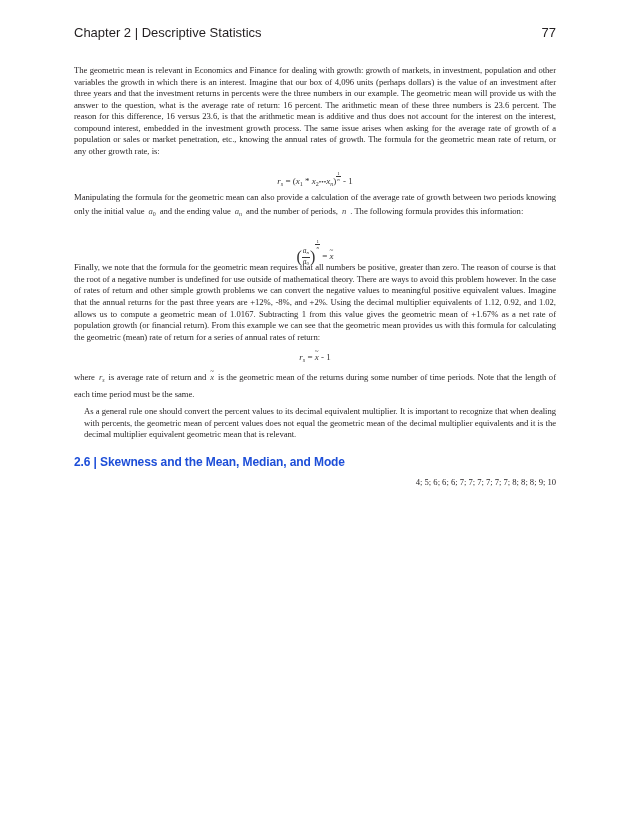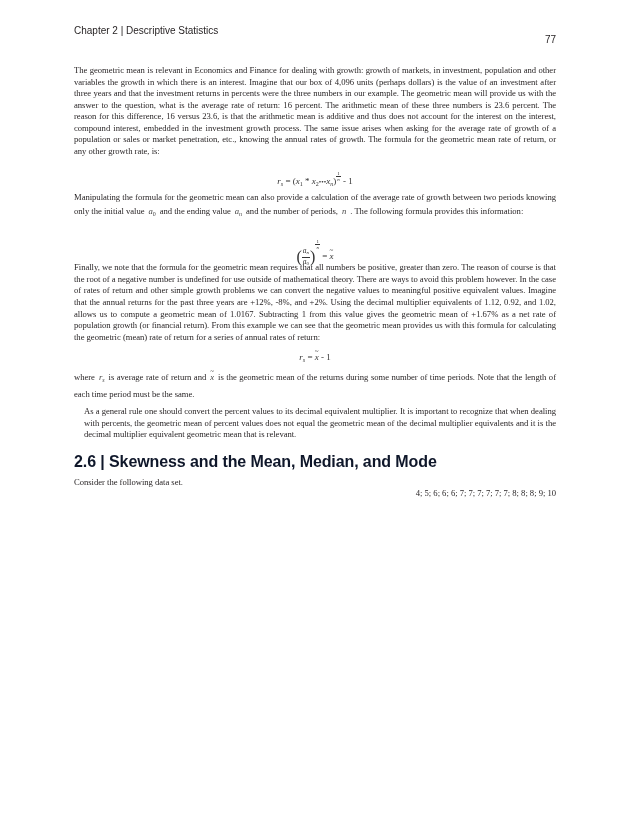--- a/index.html
+++ b/index.html
@@ -15,33 +15,33 @@
       font-family: "Liberation Serif", "DejaVu Serif", serif;
       color: #231f20;
     }
     .page-header {
       position: absolute;
       top: 25px;
       left: 74px;
       width: 482px;
       height: 12px;
       font-family: "Liberation Sans", "DejaVu Sans", sans-serif;
-      font-size: 10px;
+      font-size: 13px;
       color: #231f20;
       text-decoration: underline;
     }
     .page-header .chapter {
       position: absolute;
       left: 0;
       top: 0;
     }
     .page-header .page-number {
       position: absolute;
       right: 0;
-      top: 9px;
+      top: 0;
       text-align: center;
     }
     .content {
       position: absolute;
       top: 58px;
       left: 74px;
       width: 482px;
     }
     p {
       margin: 0;
@@ -93,23 +93,23 @@
       position: absolute;
       top: -6px;
       left: 0;
       font-size: 7px;
       font-style: normal;
     }
     h2.section-title {
       margin: 10px 0 4px 0;
       font-family: "Liberation Sans", "DejaVu Sans", sans-serif;
       font-weight: bold;
-      font-size: 16px;
+      font-size: 12px;
       line-height: 22px;
-      color: #0f172a;
+      color: #1d4ed8;
       letter-spacing: -0.1px;
     }
     .paren {
       font-size: 16px;
       font-style: normal;
       vertical-align: middle;
     }
   </style>
 </head>
 <body>
@@ -143,17 +143,16 @@
   </div>
 
   <p style="margin-top:6px; line-height:13.5px;">
     <span>where</span><span class="mi"><span>r</span><sub>s</sub></span><span>is average rate of return and</span><span class="mi"><span class="tilde-x">x</span></span><span>is the geometric mean of the returns during some number of time periods. Note that the length of each time period must be the same.</span>
   </p>
 
   <p style="margin-top:5px;">As a general rule one should convert the percent values to its decimal equivalent multiplier. It is important to recognize that when dealing with percents, the geometric mean of percent values does not equal the geometric mean of the decimal multiplier equivalents and it is the decimal multiplier equivalent geometric mean that is relevant.</p>
 
   <h2 class="section-title">2.6 | Skewness and the Mean, Median, and Mode</h2>
 
-  <p style="text-align:left;">Consider the following data set.</p>
   <p style="text-align:right; margin-top:0;">4; 5; 6; 6; 6; 7; 7; 7; 7; 7; 7; 8; 8; 8; 9; 10</p>
 
 
 </div>
 
 </body></html>

